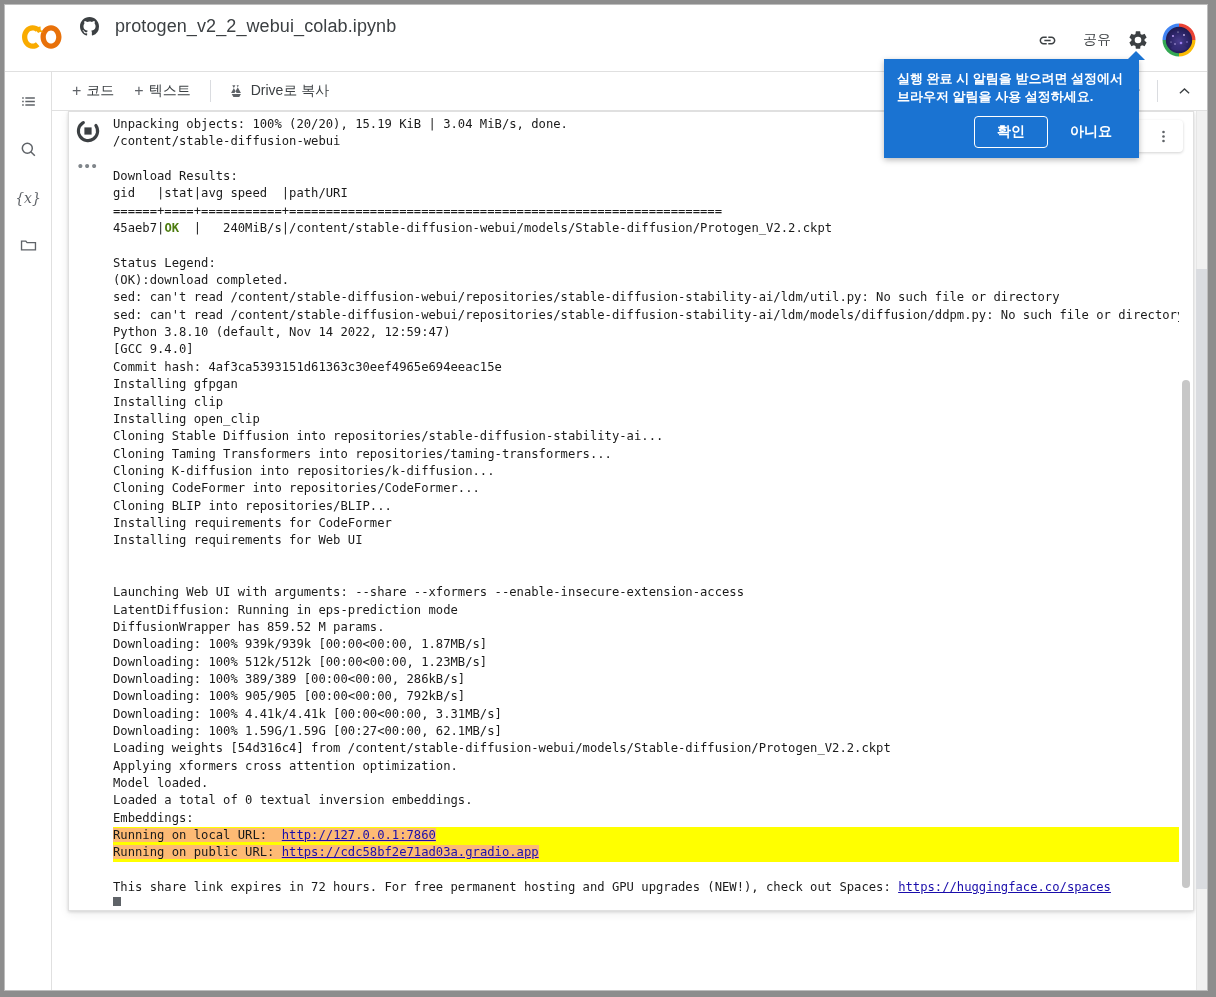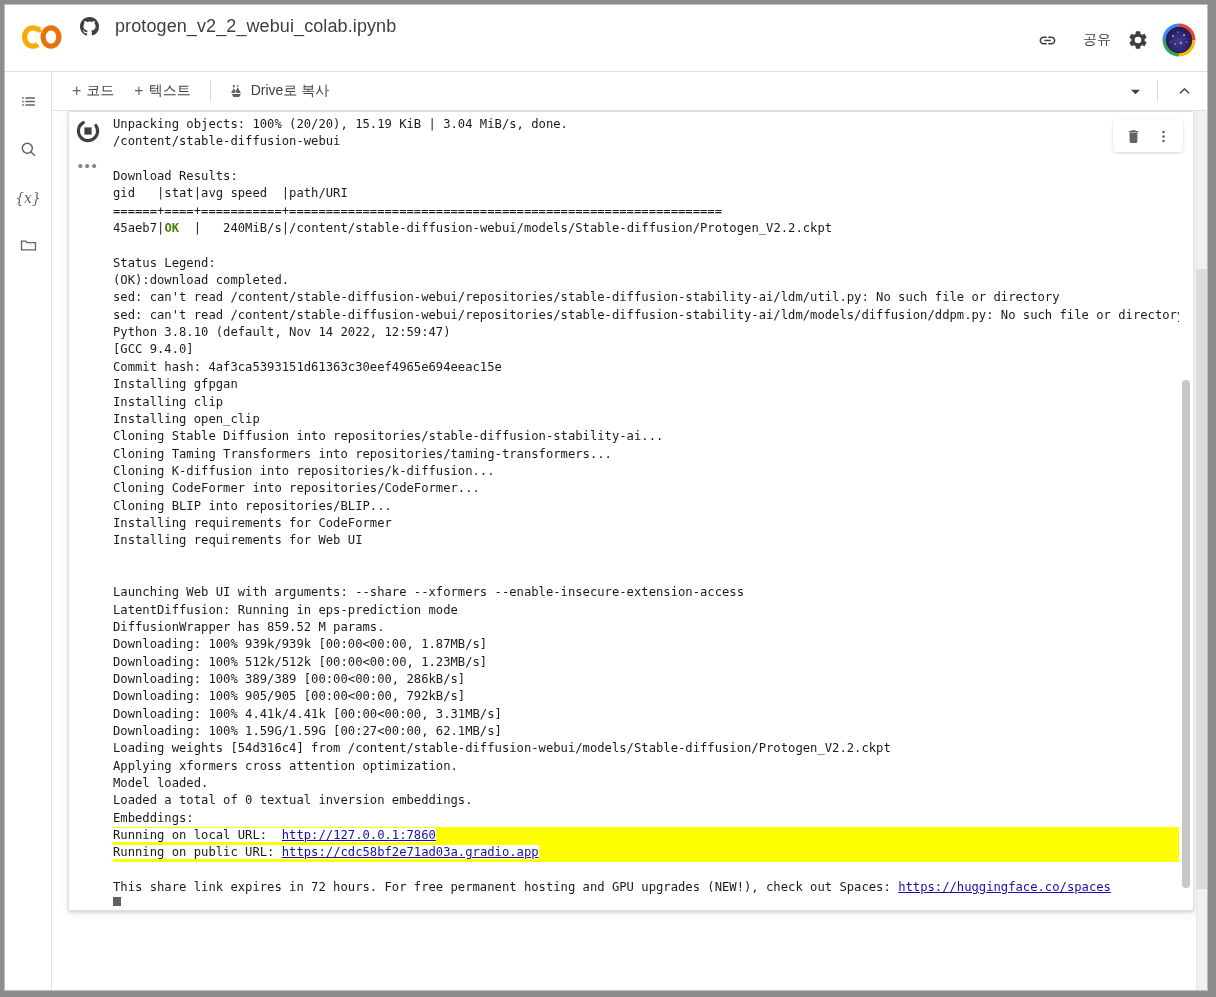--- a/index.html
+++ b/index.html
@@ -340,21 +340,21 @@
     right: 14px;
     bottom: 4px;
     overflow: hidden;
     font-family: "DejaVu Sans Mono", "Liberation Mono", monospace;
     font-size: 12.2px;
     line-height: 17.35px;
     color: #1a1a1a;
     white-space: pre;
   }
   .output .ok { color: #4d7c0f; font-weight: bold; }
-  .output .hl { background: #ffffff; }
+  .output .hl { background: #fdba74; }
   .output a {
     color: #1a0dab;
     text-decoration: underline;
   }
   .cursor-block {
     display: inline-block;
     width: 8px;
     height: 13px;
     background: #5f6368;
     vertical-align: -2px;
@@ -471,20 +471,28 @@
             <circle cx="26" cy="20" r="0.7" fill="#bba1ff"></circle>
             <circle cx="17" cy="10" r="0.6" fill="#fff"></circle>
             <circle cx="10" cy="20" r="0.6" fill="#dcd0ff"></circle>
             <ellipse cx="18" cy="26" rx="8" ry="3" fill="#3b2f7d" opacity="0.7"></ellipse>
           </g>
         </svg>
       </div>
     </div>
   </div>
 
+  <div class="notif-popup">
+    <div class="notif-arrow"></div>
+    <div class="notif-text">실행 완료 시 알림을 받으려면 설정에서 브라우저 알림을 사용 설정하세요.</div>
+    <div class="notif-actions">
+      <div class="notif-ok">확인</div>
+      <div class="notif-no">아니요</div>
+    </div>
+  </div>
 
   <div class="left-rail">
     <div class="rail-btn" style="top:14px">
       <svg width="19" height="19" viewBox="0 0 24 24" xmlns="http://www.w3.org/2000/svg">
         <path fill="#5f6368" d="M4 6.5h2v2H4zM8 6.5h12v2H8zM4 11h2v2H4zM8 11h12v2H8zM4 15.5h2v2H4zM8 15.5h12v2H8z"></path>
       </svg>
     </div>
     <div class="rail-btn" style="top:62px">
       <svg width="19" height="19" viewBox="0 0 24 24" xmlns="http://www.w3.org/2000/svg">
         <path fill="none" stroke="#5f6368" stroke-width="1.9" d="M10.5 4.2a6.3 6.3 0 1 1 0 12.6 6.3 6.3 0 0 1 0-12.6zM15.2 15.2 20 20"></path>

